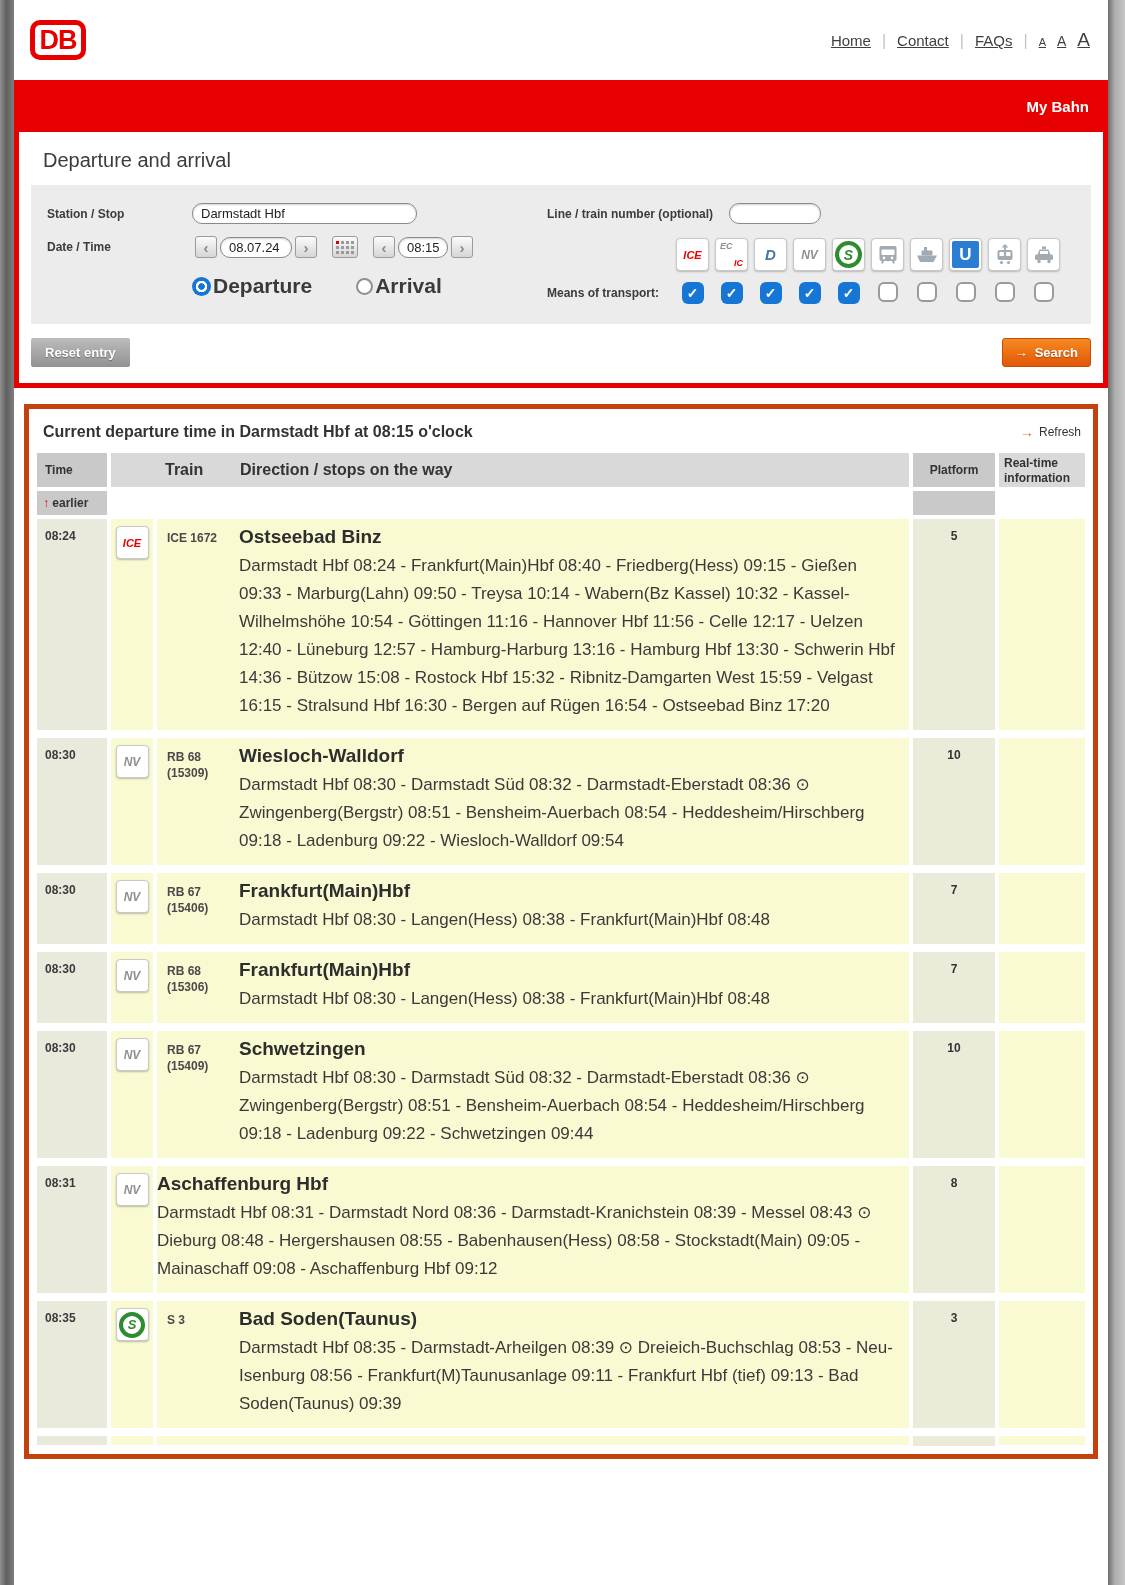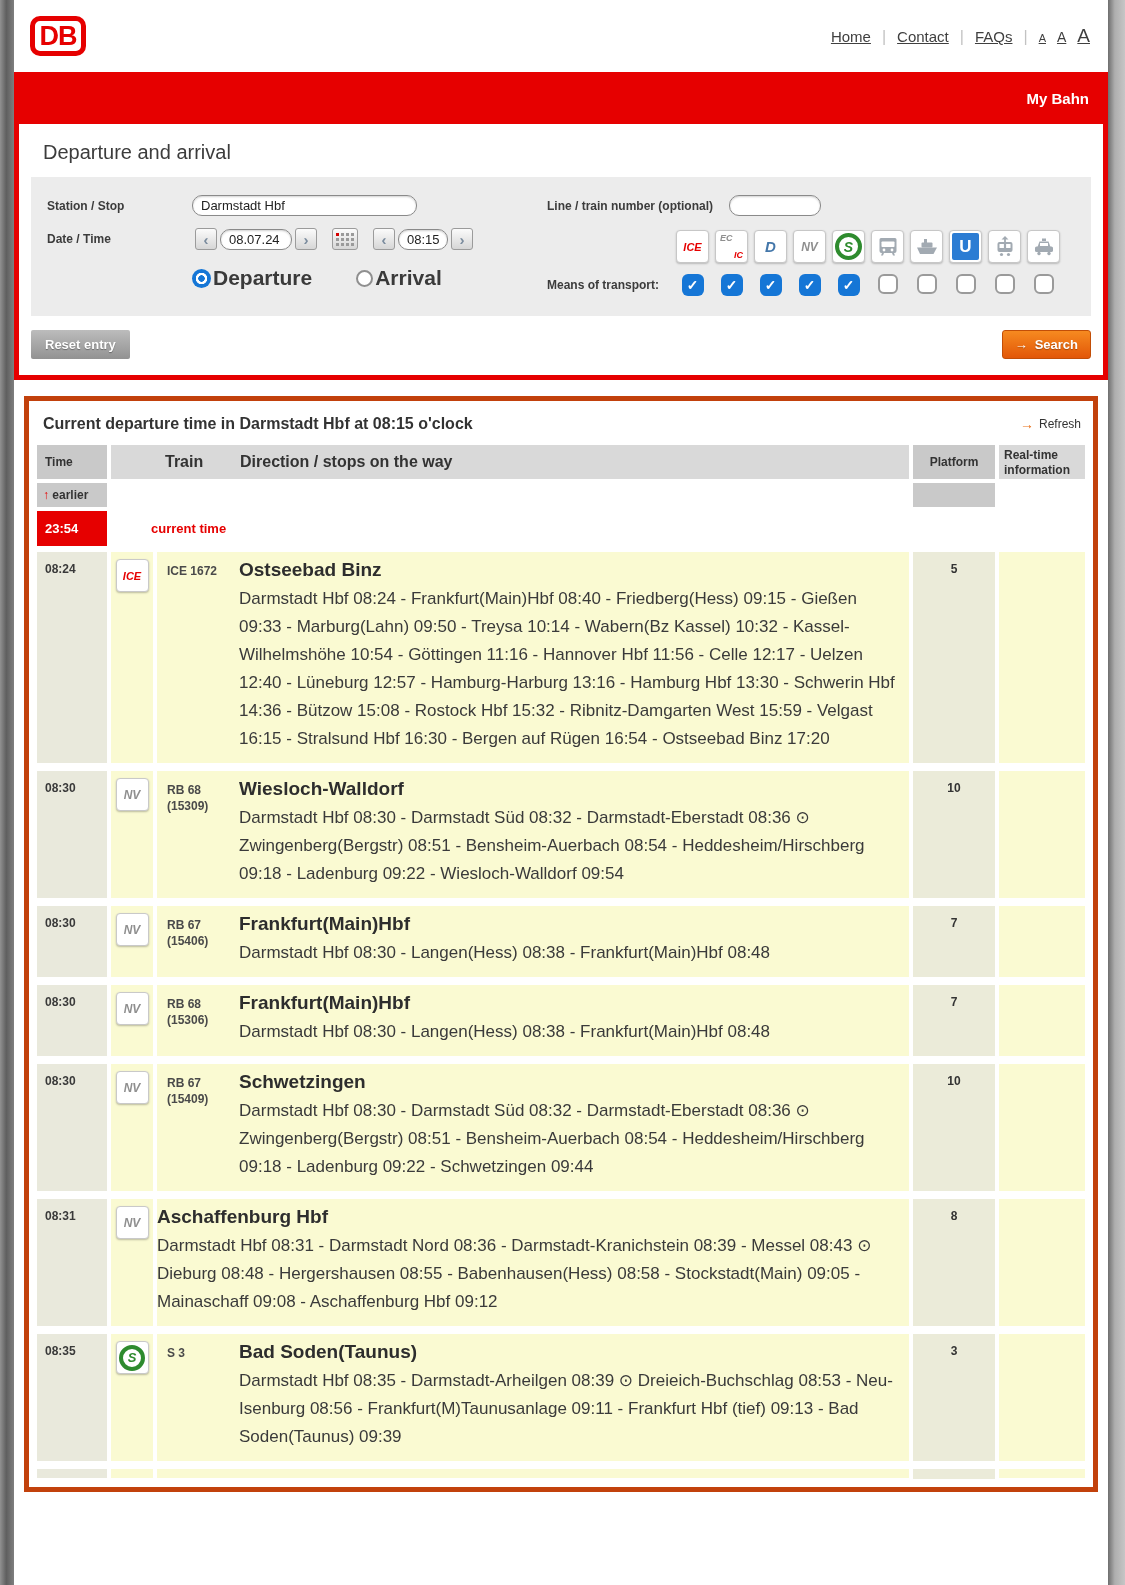--- a/index.html
+++ b/index.html
@@ -5,21 +5,21 @@
   * { box-sizing: border-box; margin: 0; padding: 0; }
   html,body { width:1125px; height:1585px; overflow:hidden; background:#fff;
     font-family:"Liberation Sans", sans-serif; color:#3a3a3a; }
   .gutter-left{position:absolute;left:0;top:0;height:1585px;width:14px;z-index:40;
     background:linear-gradient(90deg,#919191 0,#5f5f5f 45%,#7f7f7f 100%);}
   .gutter-right{position:absolute;right:0;top:0;height:1585px;width:17px;z-index:40;
     background:linear-gradient(90deg,#6e6e6e 0,#aeaeae 40%,#c6c6c6 100%);}
   .page{margin:0 17px 0 14px;}
 
   
-  .top-header{height:72px;display:flex;align-items:center;justify-content:space-between;padding:0 18px 0 16px;background:#fff;}
+  .top-header{height:80px;display:flex;align-items:center;justify-content:space-between;padding:0 18px 0 16px;background:#fff;}
   .db-logo{width:56px;height:40px;border:5px solid #e60000;border-radius:10px;display:flex;align-items:center;justify-content:center;}
   .db-logo span{color:#e60000;font-weight:800;font-size:27px;letter-spacing:-1px;}
   .top-nav{display:flex;align-items:baseline;gap:11px;font-size:15px;color:#3f3f3f;}
   .top-nav .sep{color:#c2c2c2;font-size:16px;}
   .nav-link{cursor:pointer;text-decoration:underline;}
   .fs-a1{font-size:11px;} .fs-a2{font-size:14px;} .fs-a3{font-size:19px;}
 
   
   .red-zone{background:#e60000;padding:0 5px 5px;}
   .mybahn{height:52px;display:flex;align-items:center;justify-content:flex-end;padding-right:14px;}
@@ -343,24 +343,20 @@
     <div class="trow erow">
       <div class="cell e-time">
         <span class="e-arrow">↑</span>
         <span>earlier</span>
       </div>
       <div class="cell e-spacer"></div>
       <div class="cell e-plat"></div>
       <div class="cell e-rt"></div>
     </div>
 
-    <div class="trow crow">
-      <div class="cell cur-time">23:54</div>
-      <div class="cur-label">current time</div>
-    </div>
 
     <div id="departures-list">
   <div class="trow">
     <div class="cell c-time bg-time" style="padding:10px 0 0 8px;font-size:12px;font-weight:bold;color:#3a3a3a;">08:24</div>
     <div class="cell c-icon bg-yellow">
       <span class="train-icon icon-ice">
         <span class="ticon-label">ICE</span>
       </span>
     </div>
     <div class="cell c-main bg-yellow">

